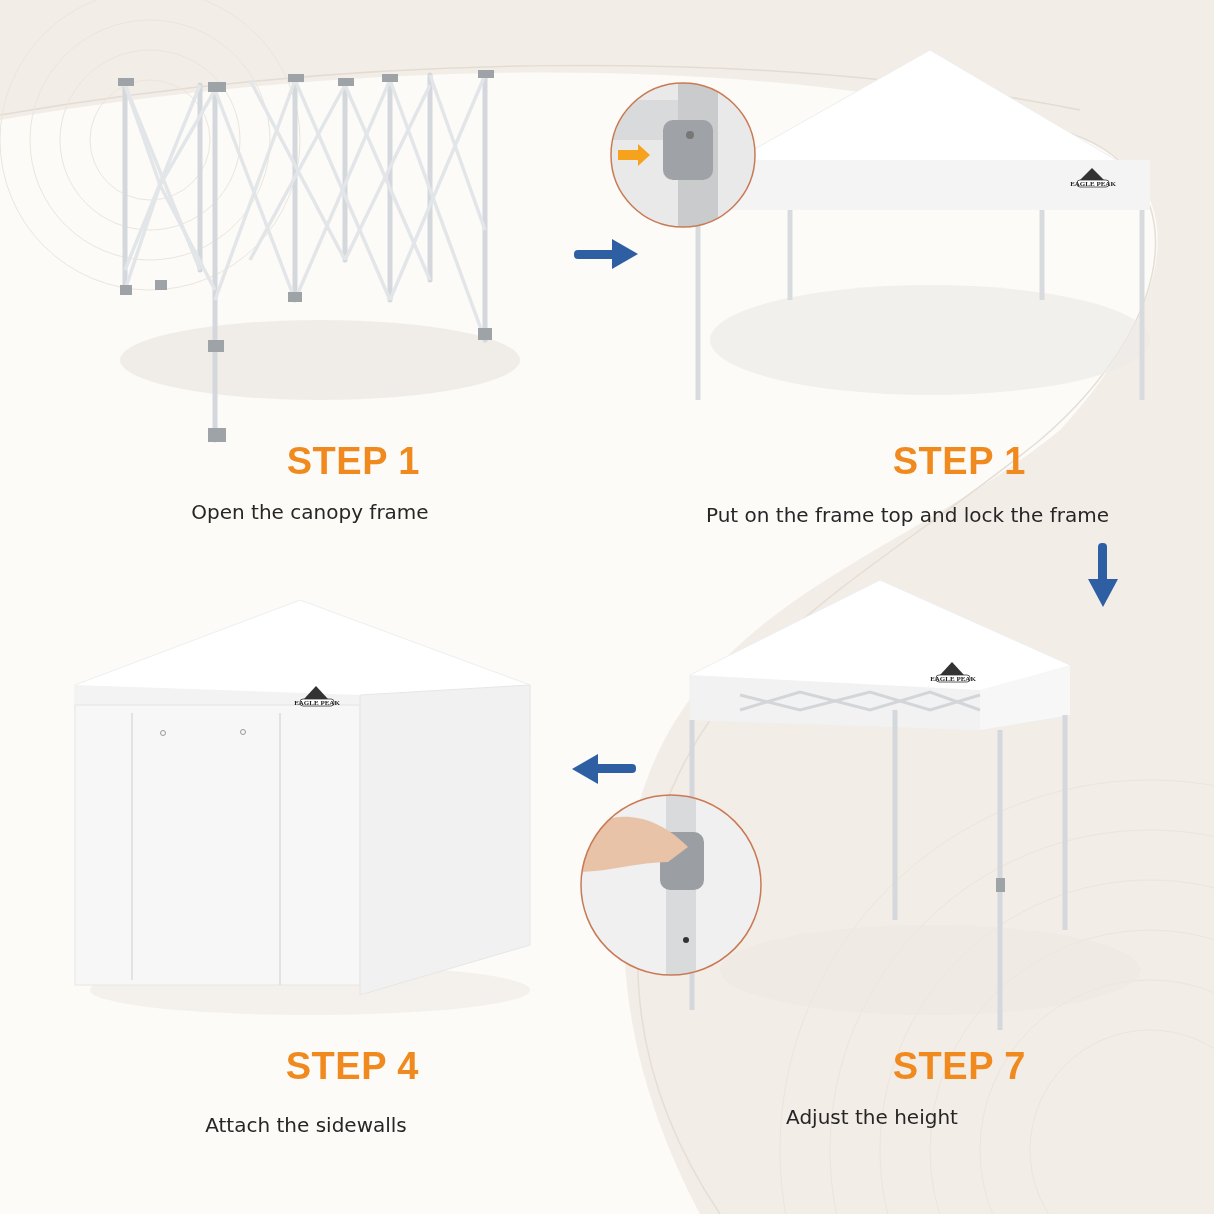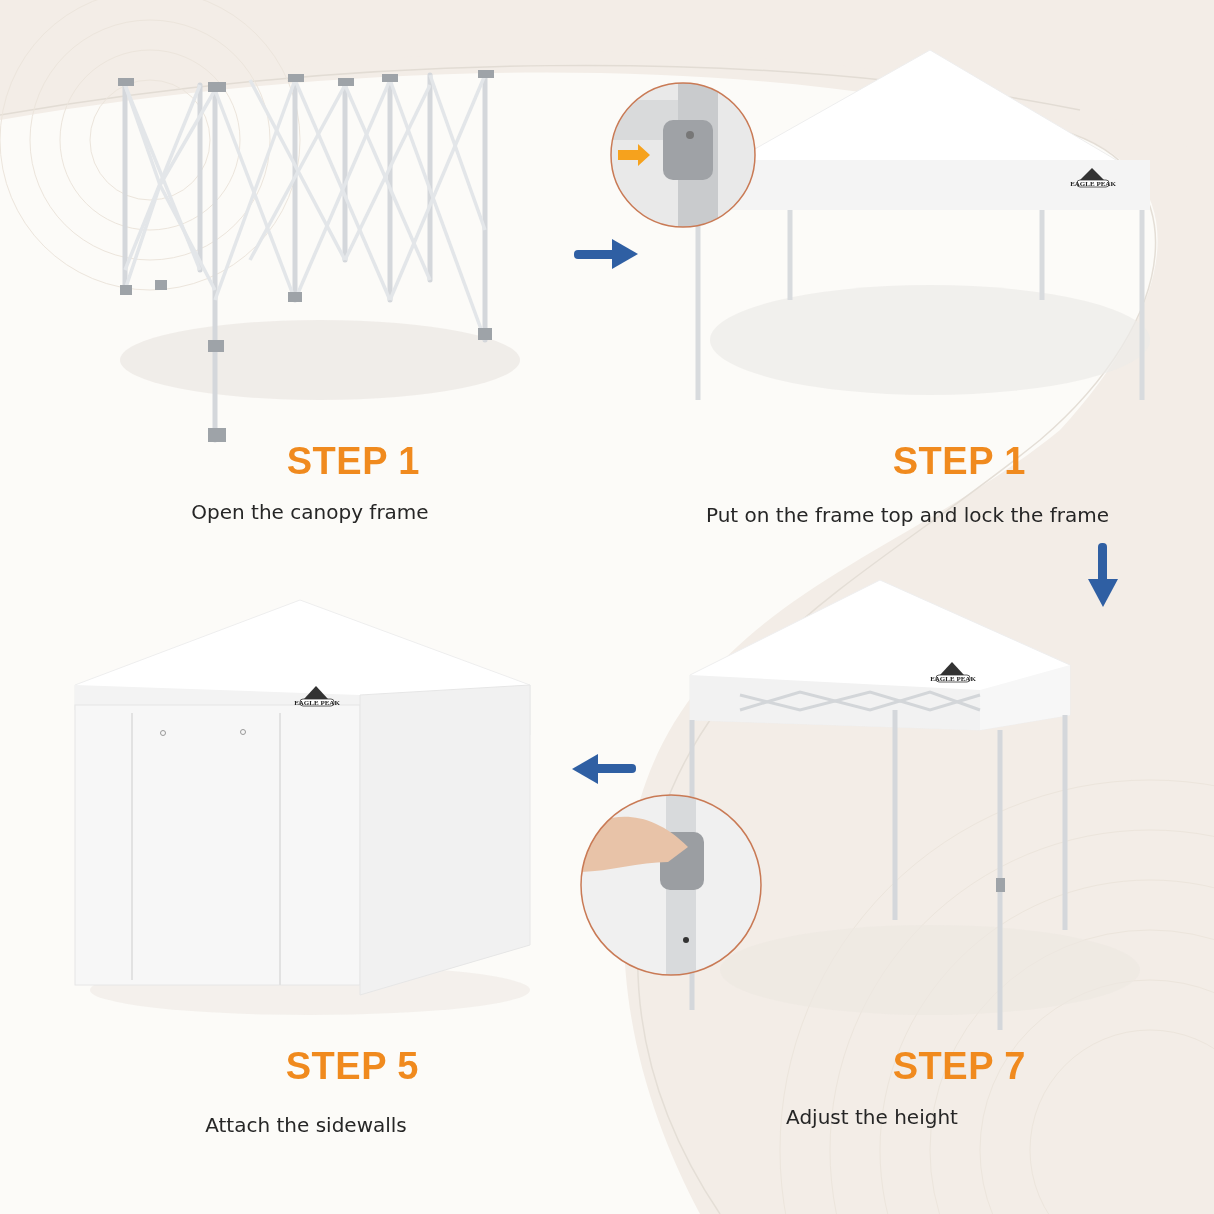--- a/index.html
+++ b/index.html
@@ -202,14 +202,14 @@
   </g>
   <circle cx="93" cy="138" r="2.5" fill="none" stroke="#999"></circle>
   <circle cx="173" cy="137" r="2.5" fill="none" stroke="#999"></circle>
   <g>
     <path d="M234,104 L246,91 L258,104 Z" fill="#333"></path>
     <rect x="230" y="104" width="34" height="7" rx="3" fill="#fff" stroke="#333" stroke-width="0.8"></rect>
     <text class="brand" x="247" y="110" text-anchor="middle">EAGLE PEAK</text>
   </g>
 </svg>
 
-<div class="step-title" style="left:199px;top:1045px;width:220px">STEP 5</div>
+<div class="step-title" style="left:199px;top:1045px;width:220px">STEP 4</div>
 <div class="step-desc" style="left:116px;top:1113px;width:380px">Attach the sidewalls</div>
 
 </body></html>

